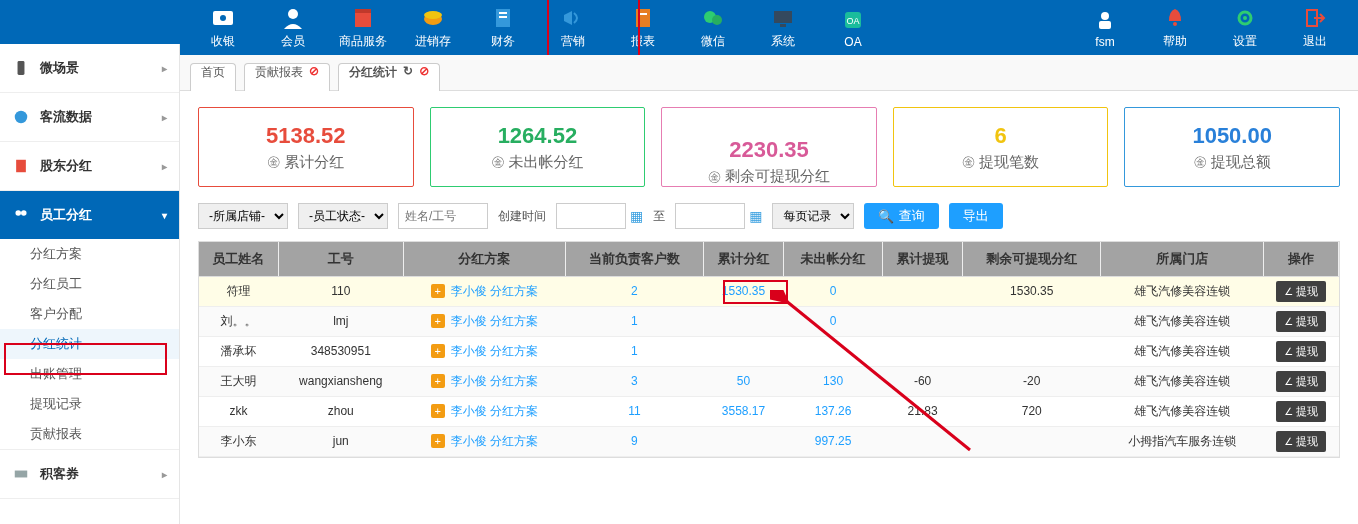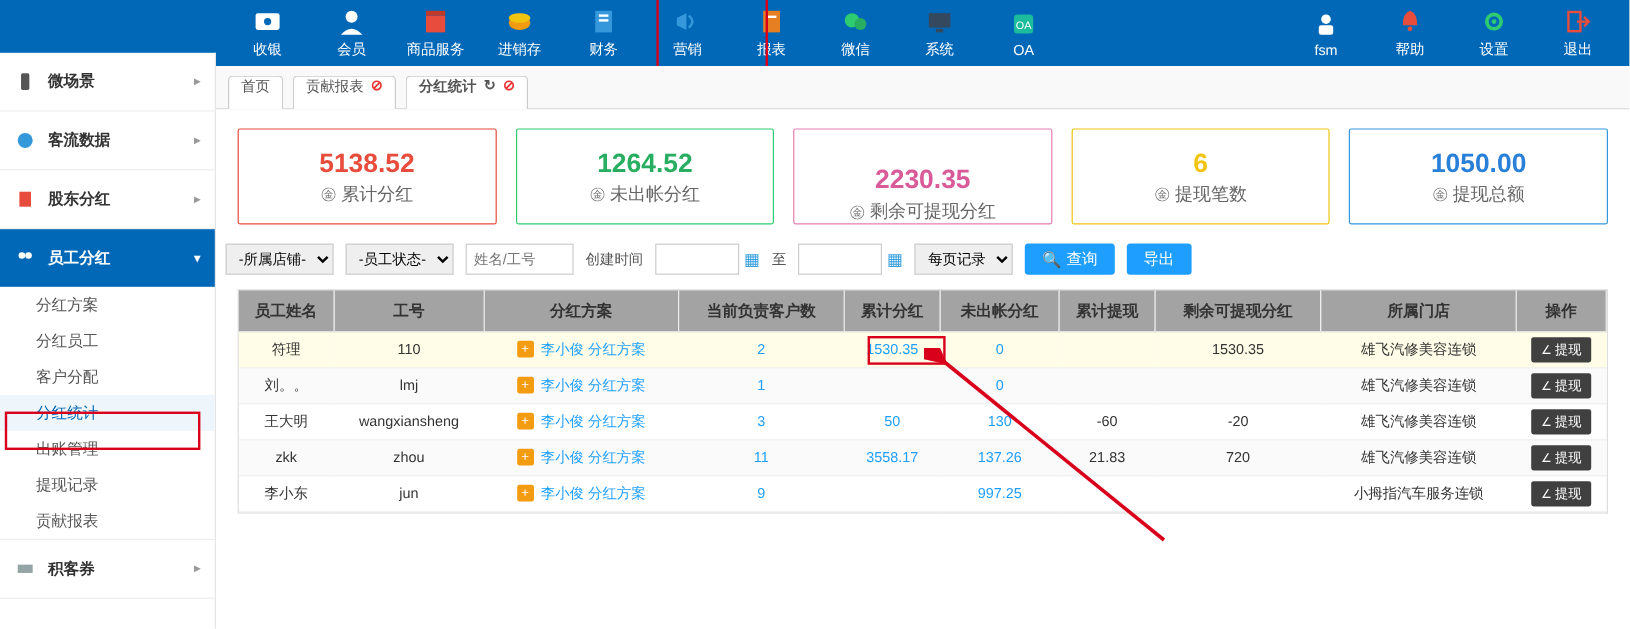--- a/index.html
+++ b/index.html
@@ -42,21 +42,21 @@
 .card .val { font-size: 22px; font-weight: bold; }
 .card .lbl { font-size: 15px; color: #666; margin-top: 4px; display: flex; align-items: center; gap: 4px; }
 .card .lbl .cur { font-size: 13px; }
 .c-red { border-color: #e74c3c; } .c-red .val { color: #e74c3c; }
 .c-green { border-color: #2ecc71; } .c-green .val { color: #27ae60; }
 .c-pink { border-color: #e67db2; justify-content: flex-end; } .c-pink .val { color: #d85a98; }
 .c-yellow { border-color: #f1c40f; } .c-yellow .val { color: #f1c40f; }
 .c-blue { border-color: #3498db; } .c-blue .val { color: #2980d9; }
 
 
-.filters { display: flex; align-items: center; gap: 10px; padding: 0 18px 12px 8px; }
+.filters { display: flex; align-items: center; gap: 10px; padding: 0 18px 12px 18px; }
 .filters select, .filters input[type=text] { height: 26px; border: 1px solid #ccc; padding: 0 6px; font-size: 12px; }
 .filters input[type=text] { width: 90px; }
 .filters .date-wrap { display: flex; align-items: center; gap: 4px; }
 .filters .date-wrap input { width: 70px; }
 .filters .date-icon { color: #3aa0e0; font-size: 14px; cursor: pointer; }
 .filters .btn { height: 26px; padding: 0 14px; border: none; border-radius: 3px; color: #fff; cursor: pointer; font-size: 13px; display: inline-flex; align-items: center; gap: 4px; }
 .btn-primary { background: #1e9fff; }
 .btn-blue { background: #1e9fff; }
 .lbl-inline { font-size: 12px; color: #555; }
 
@@ -389,20 +389,37 @@
             </td>
             <td><span class="link">1</span></td>
             <td></td>
             <td><span class="link">0</span></td>
             <td></td>
             <td></td>
             <td>雄飞汽修美容连锁</td>
             <td><button class="op-btn">提现</button></td>
           </tr>
           <tr>
+            <td>潘承坏</td>
+            <td>348530951</td>
+            <td>
+              <div class="plan-cell">
+                <span class="plus-badge">+</span>
+                <span class="link">李小俊 分红方案</span>
+              </div>
+            </td>
+            <td><span class="link">1</span></td>
+            <td></td>
+            <td></td>
+            <td></td>
+            <td></td>
+            <td>雄飞汽修美容连锁</td>
+            <td><button class="op-btn">提现</button></td>
+          </tr>
+          <tr>
             <td>王大明</td>
             <td>wangxiansheng</td>
             <td>
               <div class="plan-cell">
                 <span class="plus-badge">+</span>
                 <span class="link">李小俊 分红方案</span>
               </div>
             </td>
             <td><span class="link">3</span></td>
             <td><span class="link">50</span></td>

